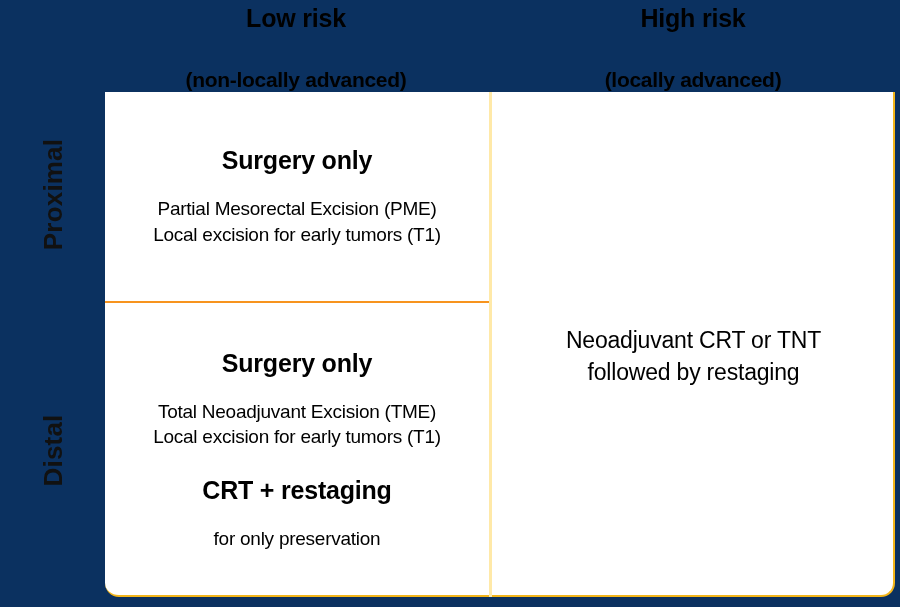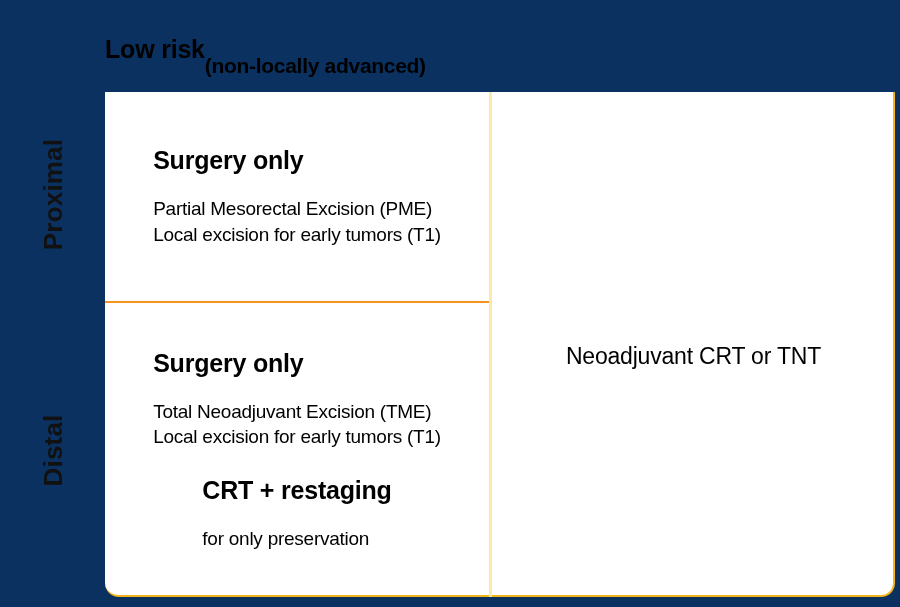--- a/index.html
+++ b/index.html
@@ -30,23 +30,23 @@
     border-radius: 14px 14px 0 0;
     background:
       radial-gradient(ellipse 62% 150% at 50% 50%,
         #fff6d2 0%,
         #ffeaa6 22%,
         #ffd košt 23%,
         #ffd451 48%,
         #fec81f 72%,
         #fcc00d 100%);
     display: flex;
-    flex-direction: row;
+    flex-direction: column;
     align-items: center;
-    justify-content: flex-start;
+    justify-content: center;
     text-align: center;
     color: #000000;
     box-sizing: border-box;
   }
   .col-head.low  { left: 105px; width: 382px; }
   .col-head.high { left: 491px; width: 404px; }
 
   .col-head .line1 {
     font-size: 25px;
     font-weight: bold;
@@ -129,20 +129,21 @@
   }
 
   
   .cell {
     position: absolute;
     box-sizing: border-box;
     display: flex;
     flex-direction: column;
     align-items: center;
     justify-content: center;
+    text-align: center;
     color: #000000;
     padding: 0 10px;
   }
   .cell.prox-low  { left: 0;   top: 0;    width: 384px; height: 209px; }
   .cell.dist-low  { left: 0;   top: 211px; width: 384px; height: 294px; }
   .cell.high      { left: 387px; top: 12px;  width: 403px; height: 505px; }
 
   .hdg {
     font-size: 25px;
     font-weight: bold;
@@ -167,20 +168,24 @@
 </head>
 <body>
 
 <div id="figure">
 
   <div class="col-head low">
     <div class="line1">Low risk</div>
     <div class="line2">(non-locally advanced)</div>
   </div>
 
+  <div class="col-head high">
+    <div class="line1">High risk</div>
+    <div class="line2">(locally advanced)</div>
+  </div>
 
   <div class="row-head proximal">
     <span class="vlabel">Proximal</span>
   </div>
 
   <div class="row-head distal">
     <span class="vlabel">Distal</span>
   </div>
 
   <div class="body-area">
@@ -203,16 +208,17 @@
         <div class="sub">Local excision for early tumors (T1)</div>
       </div>
       <div class="block">
         <div class="hdg">CRT + restaging</div>
         <div class="sub">for only preservation</div>
       </div>
     </div>
 
     <div class="cell high">
       <div class="big-note">Neoadjuvant CRT or TNT</div>
+      <div class="big-note">followed by restaging</div>
     </div>
 
   </div>
 </div>
 
 </body></html>

